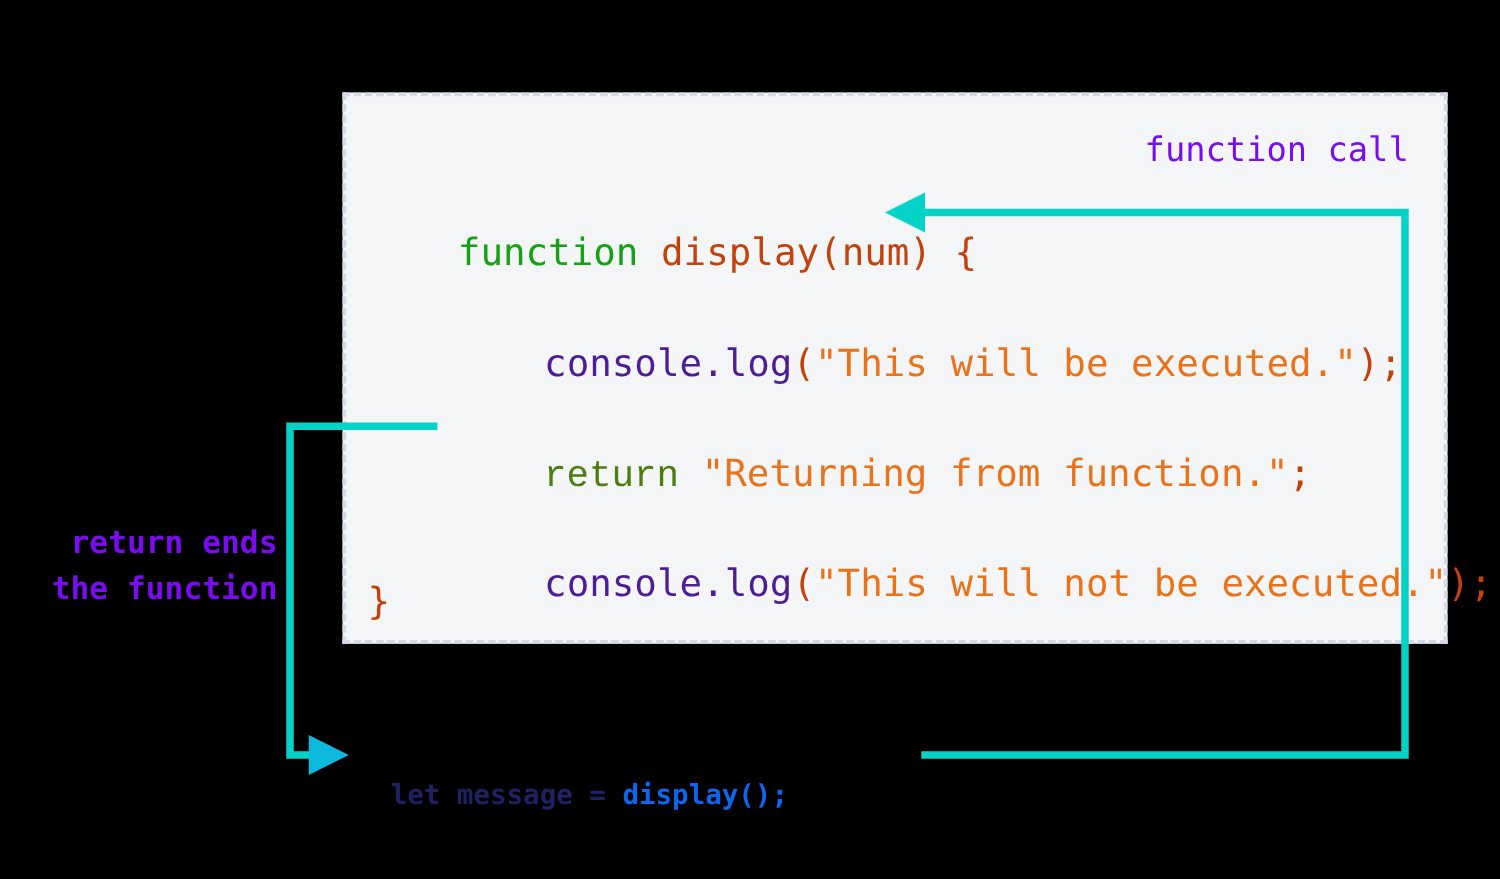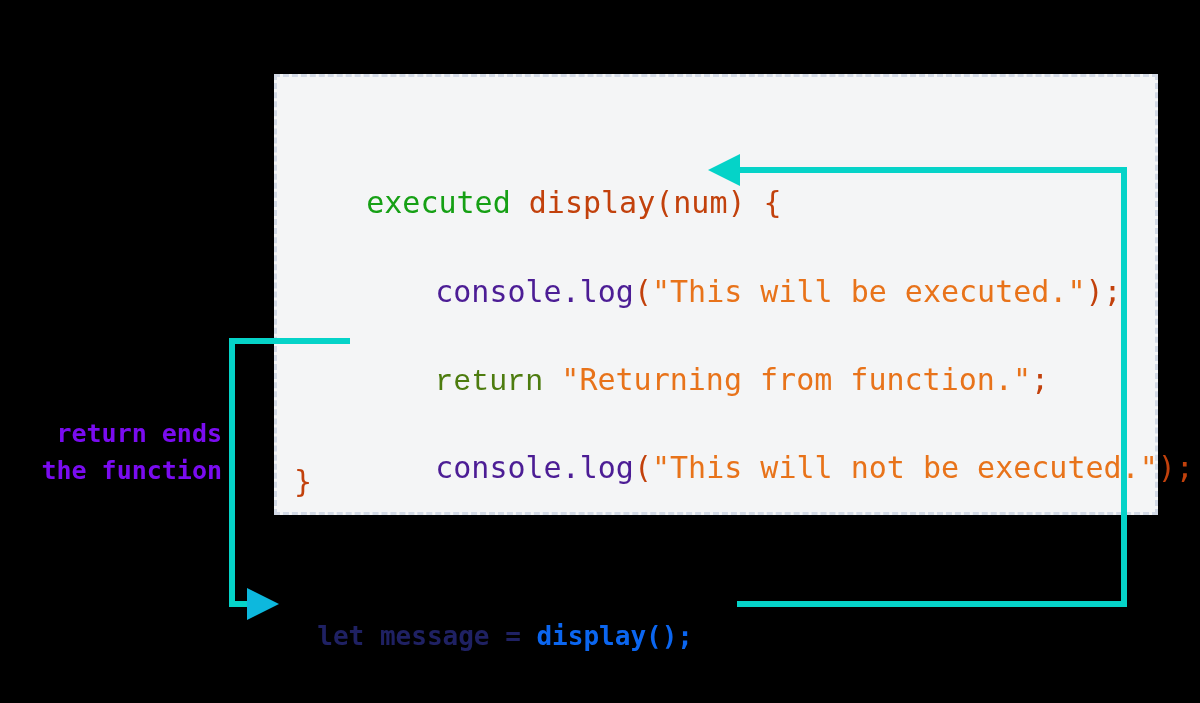--- a/index.html
+++ b/index.html
@@ -53,21 +53,21 @@
     color: #7a0cf0;
     font-family: "DejaVu Sans Mono", "Liberation Mono", monospace;
     white-space: pre;
   }
 
   
   #call-line {
     position: absolute;
     left: 286px;
     top: 590px;
-    font-size: 26px;
+    font-size: 22px;
     line-height: 31px;
     font-weight: bold;
     white-space: pre;
     font-family: "DejaVu Sans Mono", "Liberation Mono", monospace;
   }
   .t-dark-navy { color: #1f2163; }
   .t-bright-blue { color: #0b66f0; }
 
   
   #annotation-return-ends {
@@ -92,23 +92,24 @@
     width: 1200px;
     height: 703px;
     pointer-events: none;
   }
 </style>
 </head>
 <body>
 
 <div id="code-block">
 
+  <div id="label-function-call">function call</div>
 
   <div class="code-line" style="left:17px; top:81px;">
-    <span class="t-kw-green">executed</span><span class="t-punct"> </span><span class="t-fn-blue">display</span><span class="t-punct">(num) {</span>
+    <span class="t-kw-green">function</span><span class="t-punct"> </span><span class="t-fn-blue">display</span><span class="t-punct">(num) {</span>
   </div>
 
   <div class="code-line" style="left:86px; top:170px;">
     <span class="t-method">console.log</span><span class="t-punct">(</span><span class="t-string">"This will be executed."</span><span class="t-punct">);</span>
   </div>
 
   <div class="code-line" style="left:86px; top:258px;">
     <span class="t-kw-purple">return</span><span class="t-punct"> </span><span class="t-string">"Returning from function."</span><span class="t-punct">;</span>
   </div>
 

